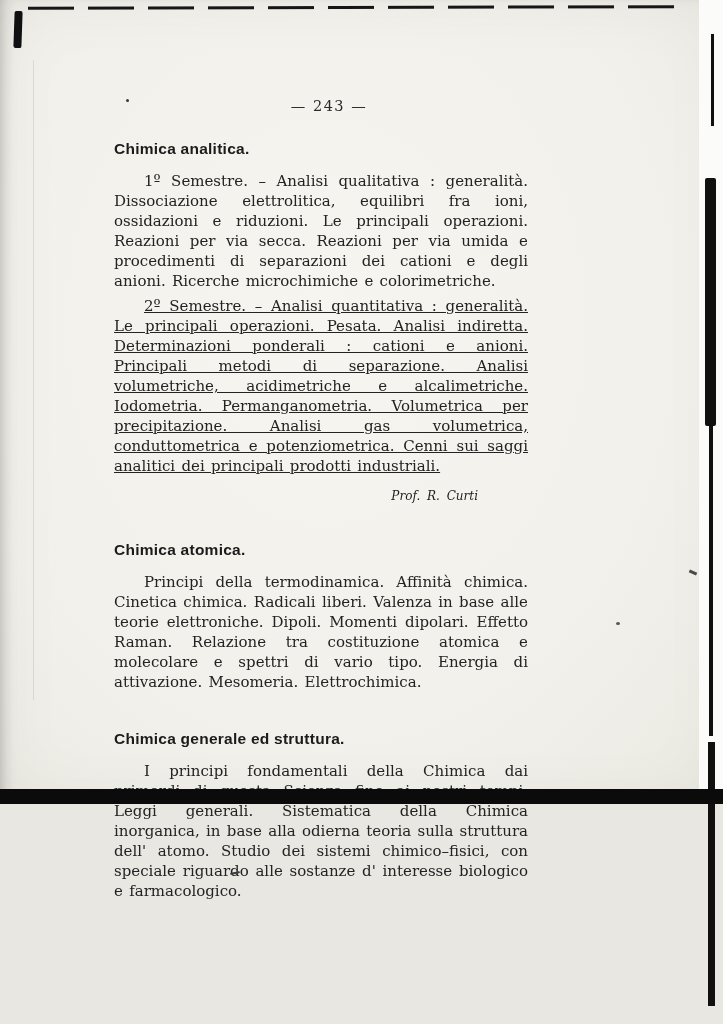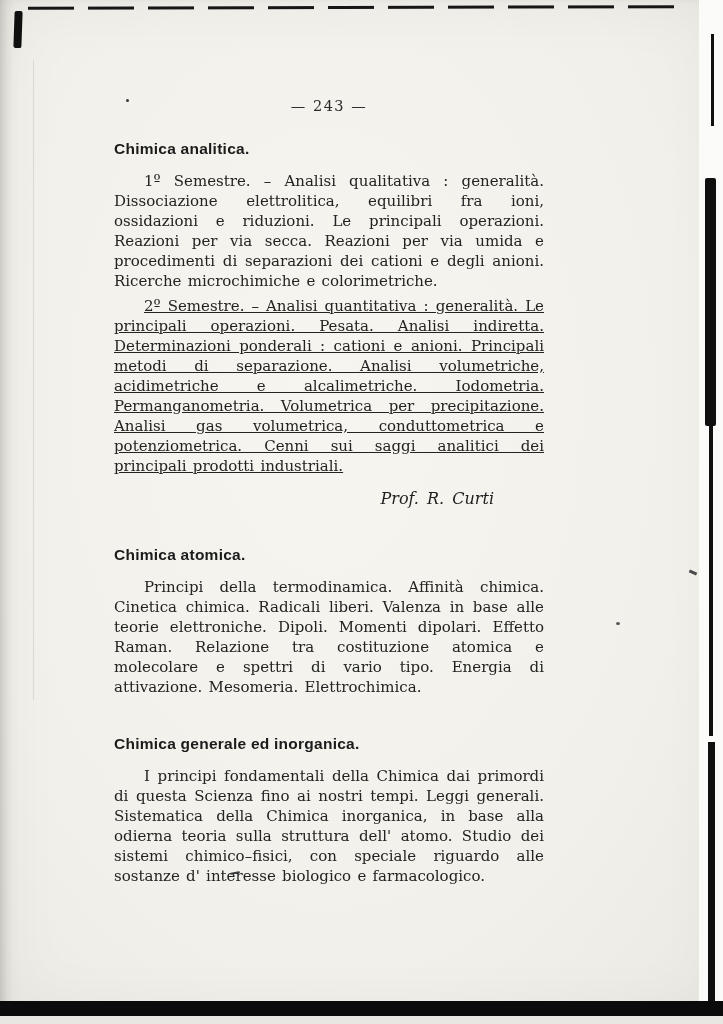--- a/index.html
+++ b/index.html
@@ -8,40 +8,40 @@
   }
   body {
     width: 723px;
     height: 1024px;
     overflow: hidden;
     background: #e8e7e2;
   }
   .scan {
     position: relative;
     width: 723px;
-    height: 1016px;
+    height: 804px;
     background: radial-gradient(ellipse at 45% 40%, #f6f5f0 0%, #f1f0ea 65%, #eae9e2 100%);
     box-shadow: inset 10px 0 16px -10px rgba(0,0,0,0.28), inset 0 0 70px rgba(0,0,0,0.05);
   }
   .paper {
     position: absolute;
     left: 114px;
     top: 98px;
     width: 430px;
   }
   .page-number {
     font-family: "DejaVu Serif", serif;
     font-size: 14.5px;
     color: #2a2a2a;
     text-align: center;
     letter-spacing: 1.5px;
     margin: 0 0 26px 0;
   }
   section.course {
-    margin: 0 0 38px 0;
+    margin: 0 16px 38px 0;
   }
   .course-title {
     font-family: "Liberation Sans", sans-serif;
     font-weight: 700;
     font-size: 15.5px;
     letter-spacing: 0.25px;
     color: #1b1b1b;
     margin: 0 0 13px 0;
   }
   .body-par {
@@ -54,21 +54,21 @@
     word-spacing: 1.5px;
     margin: 0;
   }
   .body-par + .body-par {
     margin-top: 5px;
     text-decoration: underline;
   }
   .professor {
     font-family: "DejaVu Serif", serif;
     font-style: italic;
-    font-size: 16px;
+    font-size: 12px;
     color: #1f1f1f;
     text-align: right;
     word-spacing: 3px;
     padding-right: 50px;
     margin: 13px 0 0 0;
   }
   
   .artifact {
     position: absolute;
     background: #101010;
@@ -134,21 +134,21 @@
       <p class="body-par">2º Semestre. – Analisi quantitativa : generalità. Le principali operazioni. Pesata. Analisi indiretta. Determinazioni ponderali : cationi e anioni. Principali metodi di separazione. Analisi volumetriche, acidimetriche e alcalimetriche. Iodometria. Permanganometria. Volumetrica per precipitazione. Analisi gas volumetrica, conduttometrica e potenziometrica. Cenni sui saggi analitici dei principali prodotti industriali.</p>
       <p class="professor">Prof. R. Curti</p>
     </section>
 
     <section class="course">
       <h3 class="course-title">Chimica atomica.</h3>
       <p class="body-par">Principi della termodinamica. Affinità chimica. Cinetica chimica. Radicali liberi. Valenza in base alle teorie elettroniche. Dipoli. Momenti dipolari. Effetto Raman. Relazione tra costituzione atomica e molecolare e spettri di vario tipo. Energia di attivazione. Mesomeria. Elettrochimica.</p>
     </section>
 
     <section class="course">
-      <h3 class="course-title">Chimica generale ed inorganica.</h3>
+      <h3 class="course-title">Chimica generale ed struttura.</h3>
       <p class="body-par">I principi fondamentali della Chimica dai primordi di questa Scienza fino ai nostri tempi. Leggi generali. Sistematica della Chimica inorganica, in base alla odierna teoria sulla struttura dell' atomo. Studio dei sistemi chimico–fisici, con speciale riguardo alle sostanze d' interesse biologico e farmacologico.</p>
     </section>
 
   </div>
 
   <div class="artifact top-tear"></div>
   <div class="artifact left-blot"></div>
   <div class="artifact left-fold"></div>
   <div class="artifact edge-white"></div>
   <div class="artifact edge-seg-1"></div>

